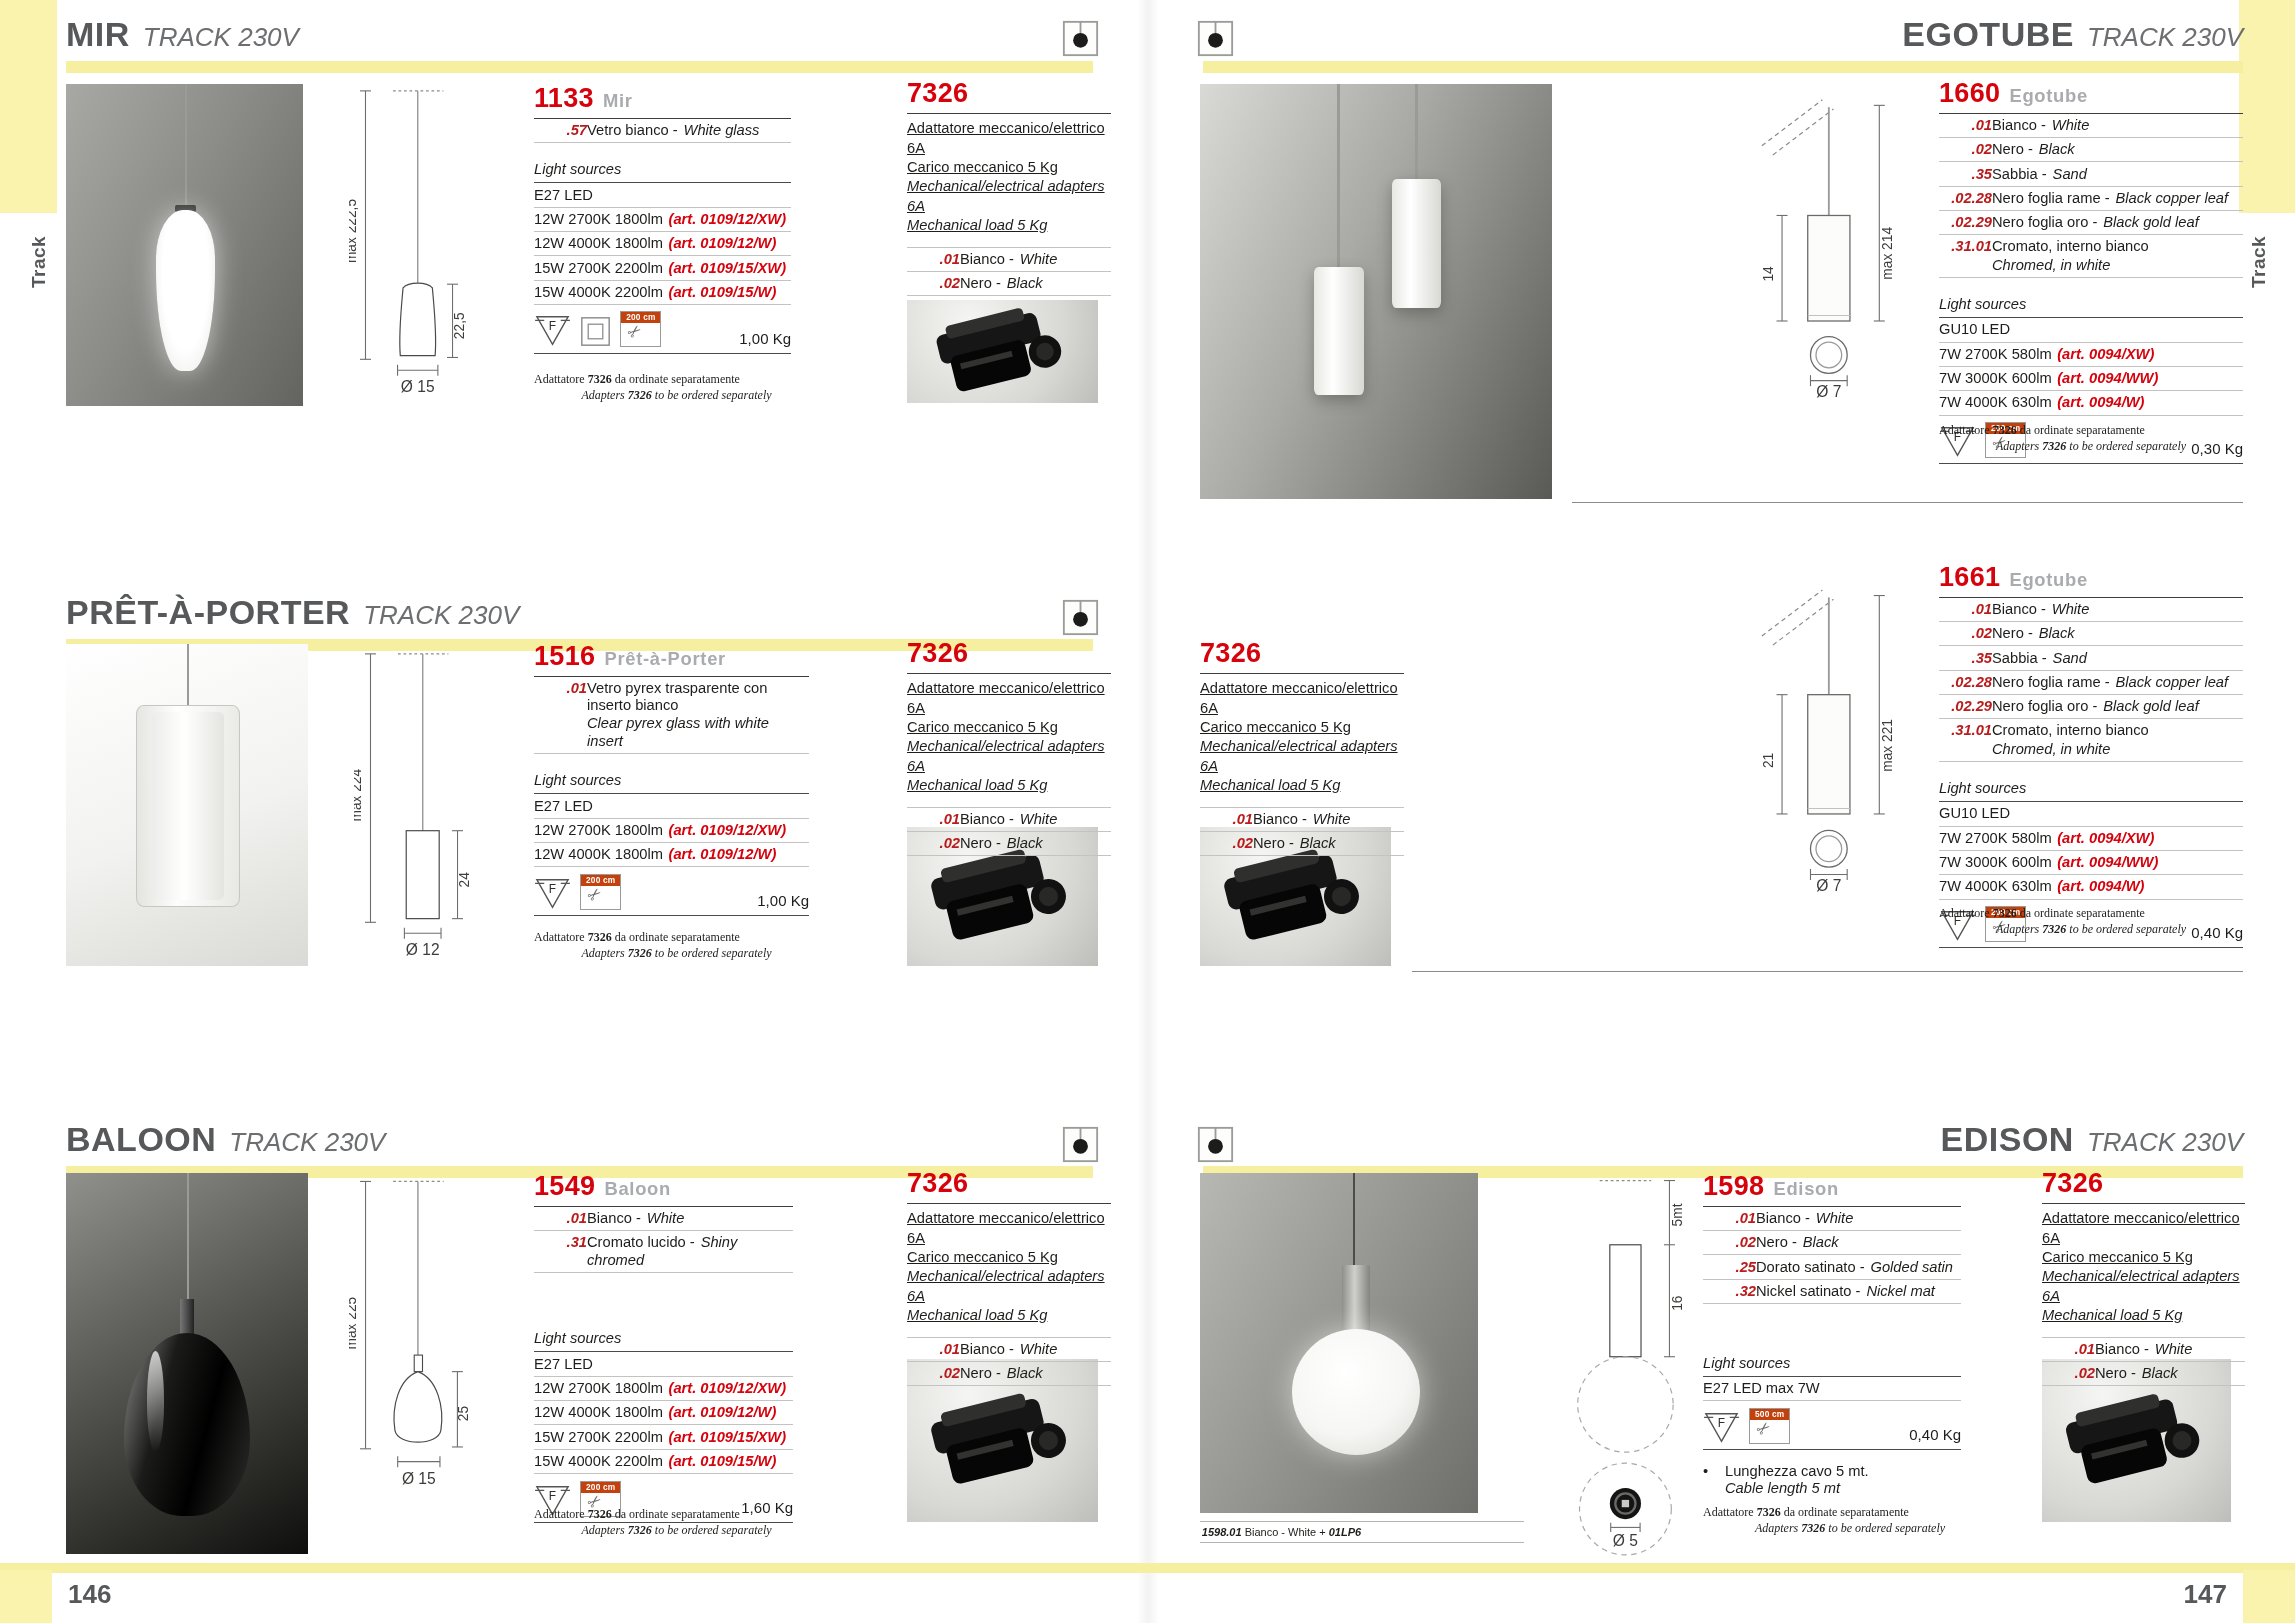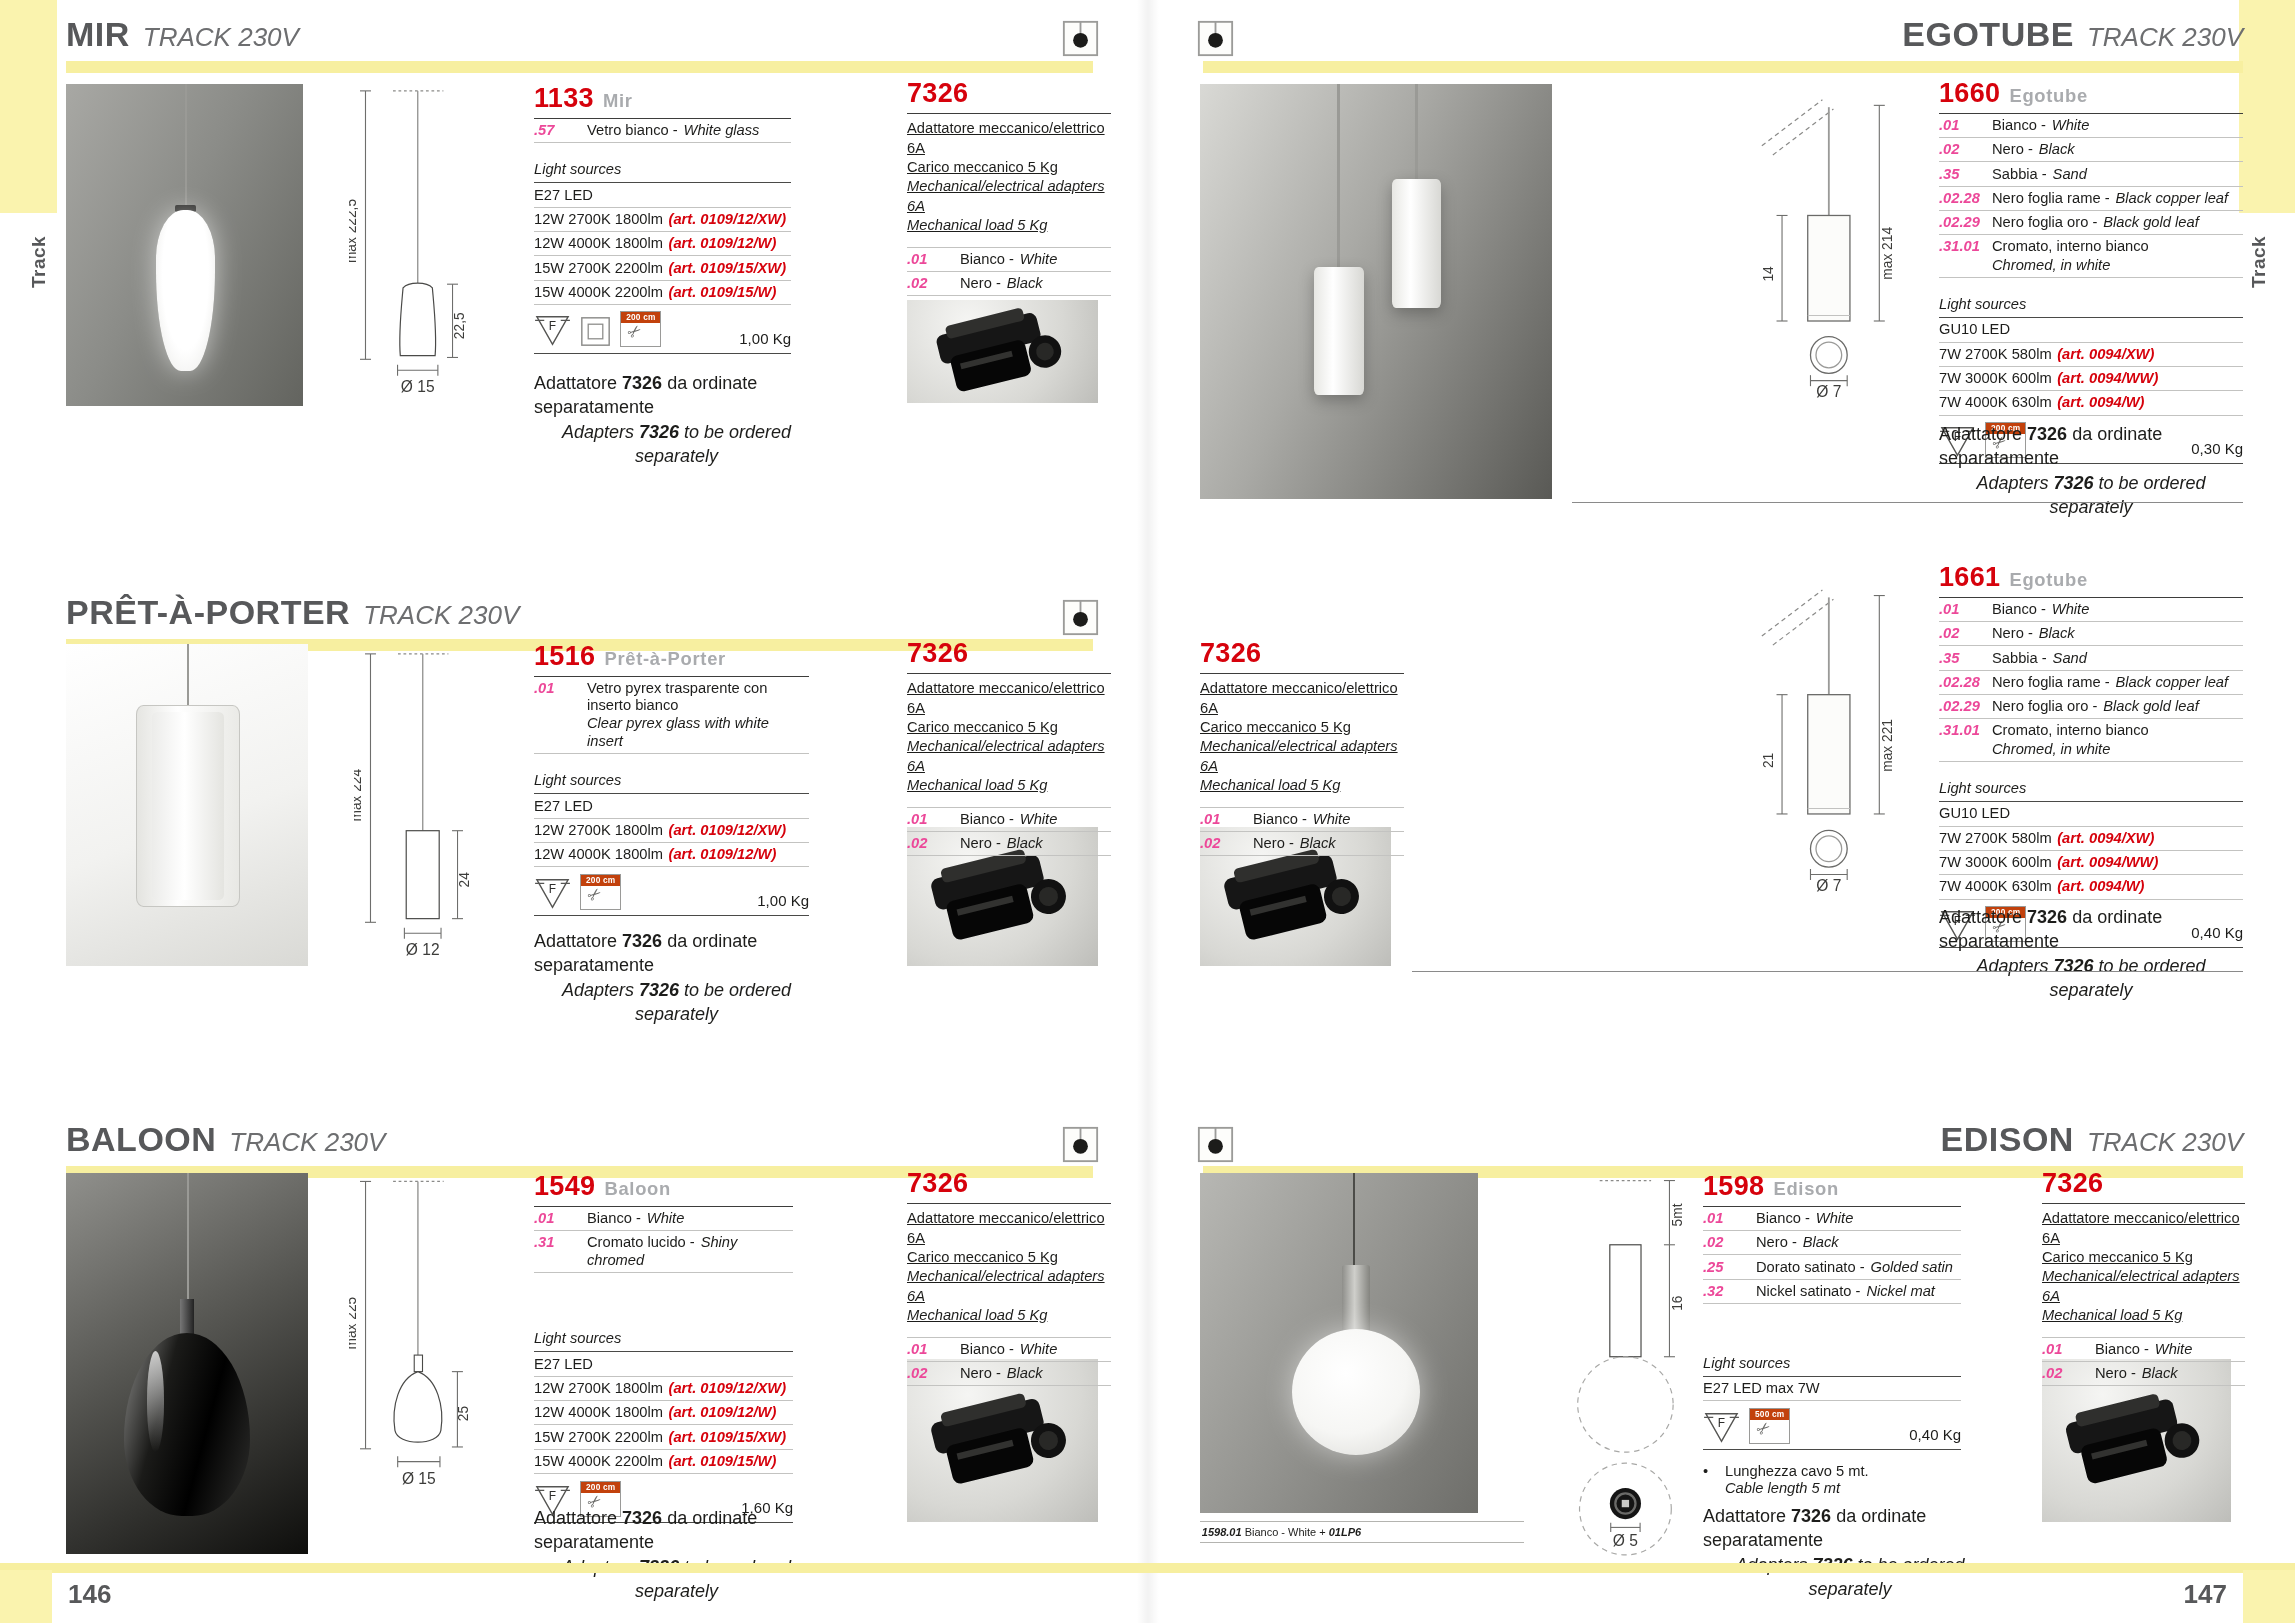--- a/index.html
+++ b/index.html
@@ -60,37 +60,37 @@
   .caption b{font-style:italic;}
   
   .ad-photo{position:absolute;background:radial-gradient(circle at 32% 22%,#f5f5f3,#d8d8d4 62%,#bdbdb9 100%);}
   .ad-photo svg{width:100%;height:100%;}
   
   .pblock{position:absolute;font-size:14.7px;line-height:1.18;}
   .phead{display:flex;align-items:baseline;border-bottom:1.8px solid #3d3d3b;padding-bottom:2.8px;}
   .pcode{color:#d6020c;font-weight:bold;font-size:27px;letter-spacing:0.3px;}
   .pname{color:#a9abae;font-weight:bold;font-size:18.4px;margin-left:9.2px;letter-spacing:0.7px;}
   .row{display:flex;align-items:baseline;border-bottom:0.9px solid #c3c3c1;padding:3.2px 0 2.8px;}
-  .fcode{color:#ec4899;font-weight:bold;font-style:italic;width:53px;flex-shrink:0;}
+  .fcode{color:#b91c1c;font-weight:bold;font-style:italic;width:53px;flex-shrink:0;text-align:right;}
   .ftext i{margin-left:1.8px;}
   .fin2 .l1{display:flex;padding:3.2px 0 0;}
   .fin2 .l2{margin-left:53px;font-style:italic;padding:0.9px 0 2.8px;}
   .fin2{border-bottom:0.9px solid #c3c3c1;}
   .gap{height:15.6px;}
   .ls{font-style:italic;border-bottom:1.5px solid #4a4a48;padding:2.8px 0 3.7px;}
   .lamp .art{color:#d6020c;font-weight:bold;font-style:italic;margin-left:5.5px;}
   .icons{display:flex;align-items:flex-end;gap:9.2px;padding:6.4px 0 5.5px;border-bottom:1.5px solid #4a4a48;}
   .weight{margin-left:auto;font-size:15px;}
   .ficon{width:37px;height:33px;}
   .sqicon{width:31px;height:31px;}
   .cbl{width:39px;height:34px;border:0.9px solid #9a9a98;background:#fff;position:relative;display:inline-block;}
   .cbl-top{display:block;background:#c2410c;color:#fff;font-size:8.3px;font-weight:bold;text-align:center;
            height:11px;line-height:11px;letter-spacing:0.2px;}
   .cbl-sc{position:absolute;left:6.4px;top:10px;font-size:16.5px;color:#6d6d6b;transform:rotate(-40deg);}
-  .anote{position:absolute;font-size:18px;line-height:1.35;}
+  .anote{position:absolute;font-size:12px;line-height:1.35;font-family:Liberation Serif, serif;}
   .anote .i{font-style:italic;text-align:center;}
   
   .adesc{padding-top:5.5px;line-height:1.32;text-decoration:underline;}
   .adesc .i{font-style:italic;}
   .afin{margin-top:11px;border-top:0.9px solid #c3c3c1;}
   
   .diag{position:absolute;}
   .diag text{font-family:"Liberation Sans",sans-serif;font-size:15px;fill:#3c3c3a;}
   .diag .big{font-size:17px;}
   .i{font-style:italic;}

